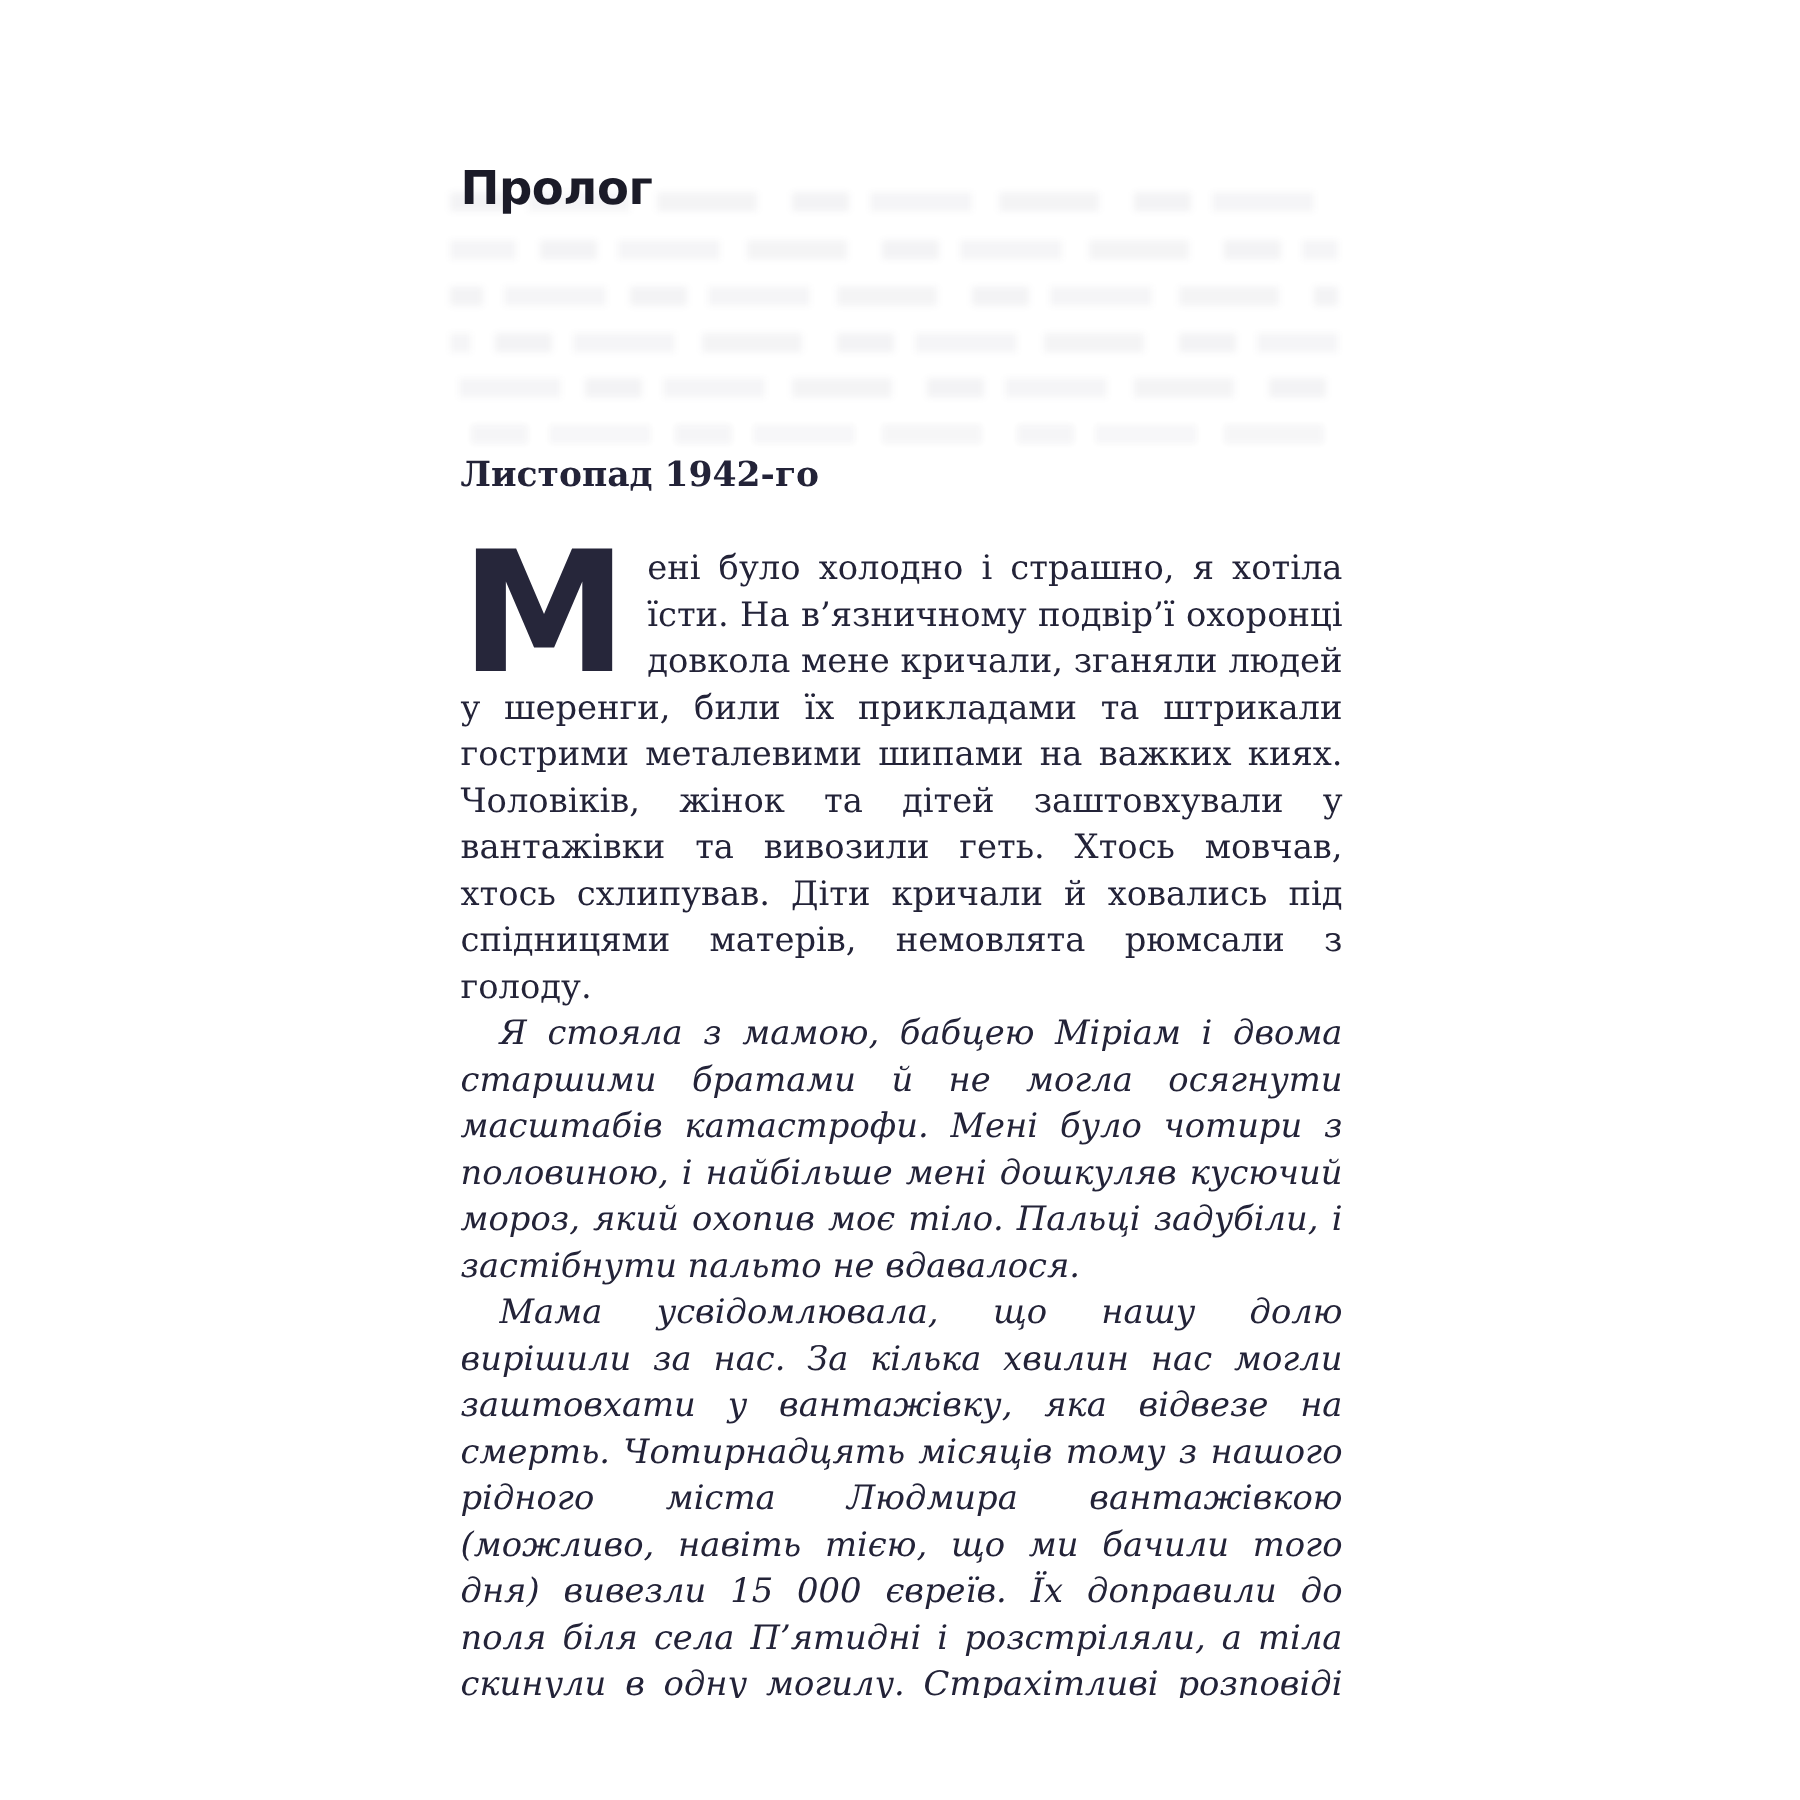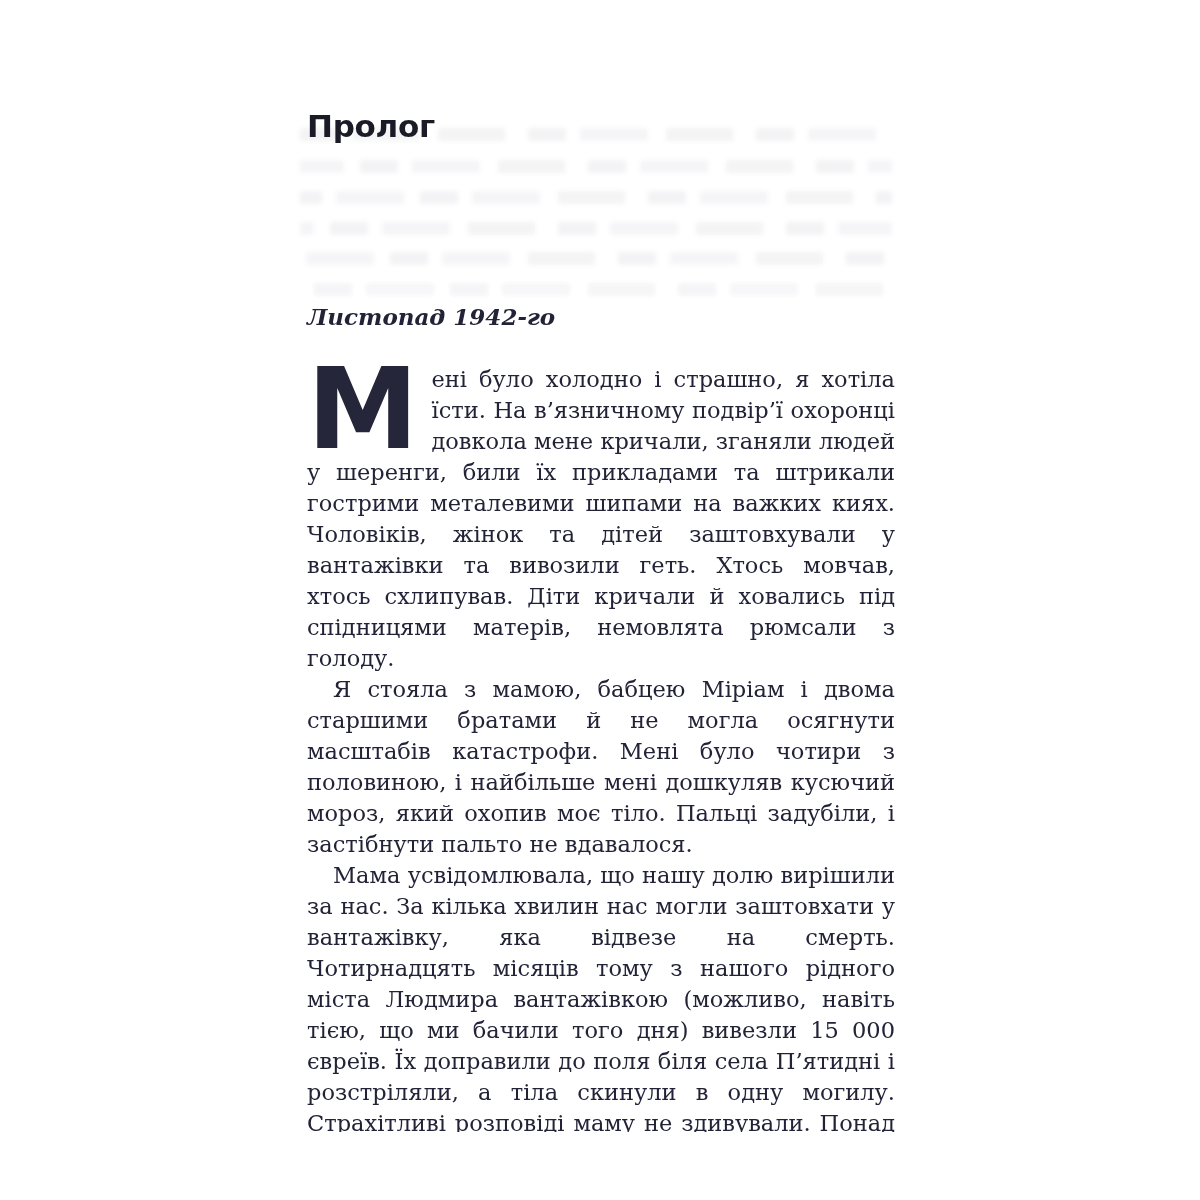--- a/index.html
+++ b/index.html
@@ -48,40 +48,40 @@
     font-size: 31px;
     letter-spacing: -0.3px;
     color: #1b1b28;
   }
   .section-date {
     position: absolute;
     left: 307px;
     top: 303px;
     margin: 0;
     font-family: "DejaVu Serif", serif;
-    font-style: italic;
     font-weight: 700;
     font-size: 23px;
     color: #232338;
   }
   .body-text {
     position: absolute;
     left: 307px;
     top: 364px;
     width: 588px;
   }
   .body-text p {
     margin: 0;
     font-size: 22.5px;
     line-height: 31px;
     text-align: justify;
     color: #232338;
   }
   .body-text p.indented {
     text-indent: 26px;
+    font-style: italic;
   }
   .dropcap {
     float: left;
     font-family: "DejaVu Sans", "Liberation Sans", sans-serif;
     font-weight: 700;
     font-size: 112px;
     line-height: 86px;
     height: 91px;
     margin: 2px 13px 0 0;
     color: #26263a;

